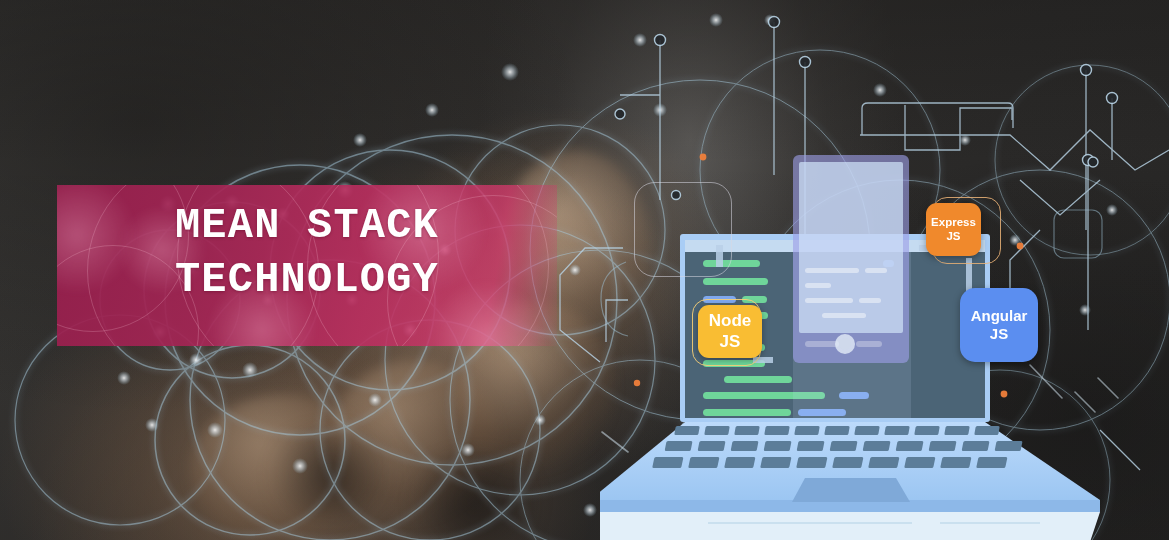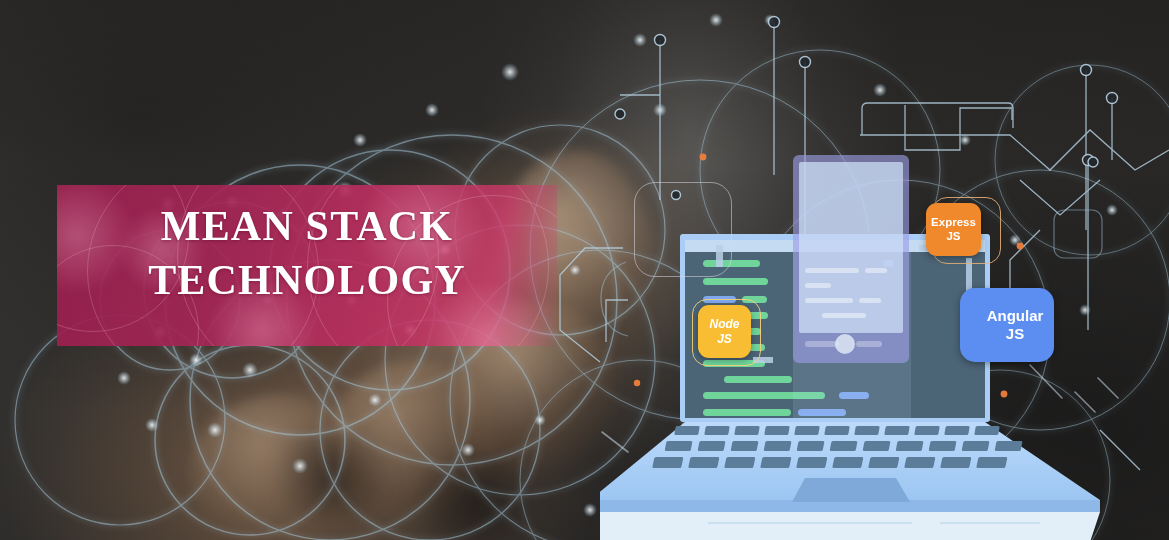--- a/index.html
+++ b/index.html
@@ -66,21 +66,21 @@
   }
   .banner .bring{
     position:absolute;border-radius:50%;
     border:1px solid rgba(255,205,225,0.22);
   }
   .headline{
     position:absolute;
     left:57px; top:200px; width:500px;
     text-align:center;
     color:#ffffff;
-    font-family:Liberation Serif, serif;
+    font-family:Liberation Mono, monospace;
     font-weight:bold;
     font-size:42px;
     line-height:1.28;
     letter-spacing:1.2px;
     text-shadow:0 1px 3px rgba(90,10,40,0.45);
     white-space:pre-line;
   }
 
   
   .circuit{position:absolute;inset:0;}
@@ -111,26 +111,26 @@
   }
 
   .b-mongo{left:641px;top:189px;width:82px;height:79px;border-radius:17px;
     background:#9b8bdd;font-size:17px;}
   .o-mongo{left:634px;top:182px;width:96px;height:93px;border:1.5px solid rgba(215,215,225,0.55);border-radius:21px;}
 
   .b-express{left:904px;top:203px;width:55px;height:53px;border-radius:11px;
     background:#f0892c;font-size:11.5px;margin-left:22px;}
   .o-express{left:932px;top:197px;width:67px;height:65px;border:1.5px solid rgba(236,180,120,0.85);border-radius:15px;}
 
-  .b-node{left:698px;top:305px;width:53px;height:53px;border-radius:11px;
-    background:#f9bd33;font-size:12px;font-style:italic;}
+  .b-node{left:698px;top:305px;width:64px;height:53px;border-radius:11px;
+    background:#f9bd33;font-size:17px;}
   .o-node{left:692px;top:299px;width:67px;height:65px;border:1.5px solid rgba(250,210,120,0.9);border-radius:15px;}
 
   .b-angular{left:960px;top:288px;width:78px;height:74px;border-radius:15px;
-    background:#5b8ef0;font-size:15px;padding-left:16px;}
+    background:#5b8ef0;font-size:15px;}
 
   
   .stub{position:absolute;background:#b9cfe8;}
 </style>
 </head>
 <body>
 
 <div class="stage">
 
   <div class="bg-photo"></div>

